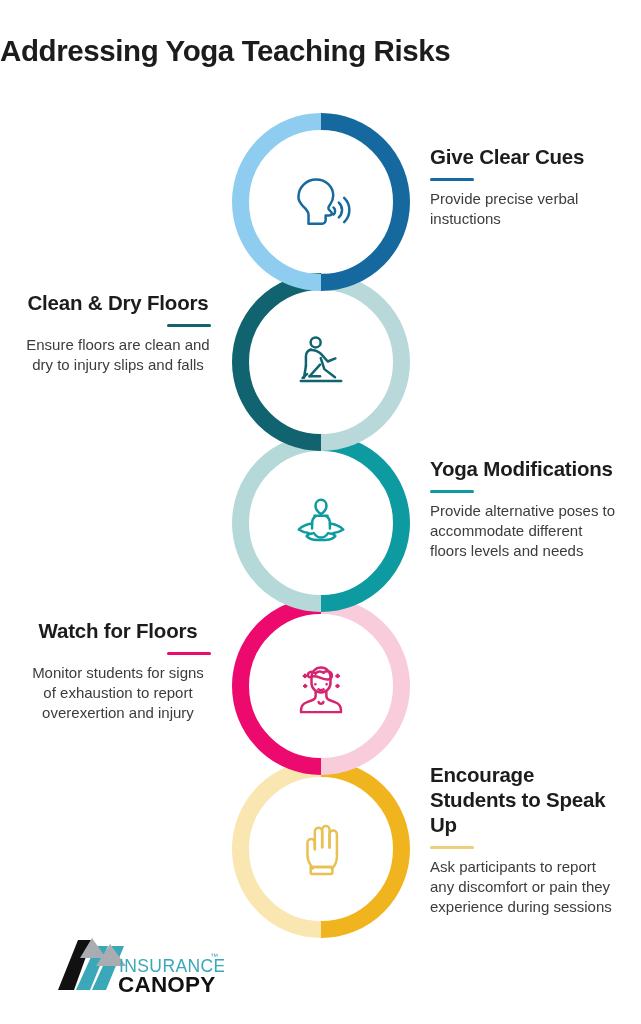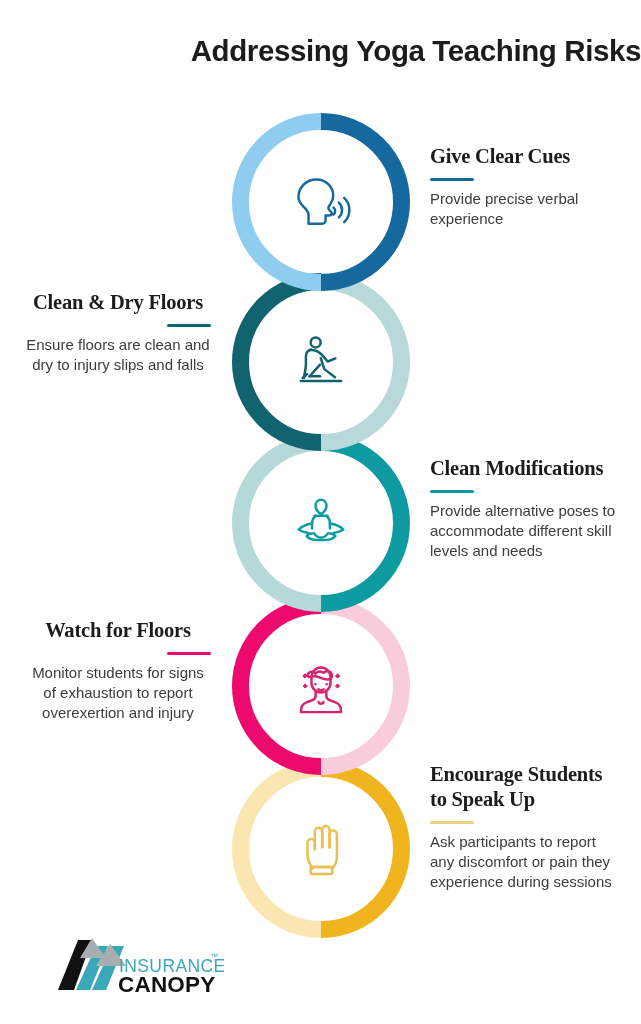--- a/index.html
+++ b/index.html
@@ -15,21 +15,21 @@
     font-family: "Liberation Sans", sans-serif;
     color: #2b2b2b;
   }
 
   
   #page-title {
     position: absolute;
     top: 34px;
     left: 0;
     width: 641px;
-    text-align: right;
+    text-align: left;
     font-size: 29.5px;
     font-weight: bold;
     letter-spacing: -0.4px;
     color: #1c1c1c;
   }
 
   
   #ring-chain {
     position: absolute;
     left: 0;
@@ -87,21 +87,20 @@
   }
   .item-text.side-right { left: 430px; text-align: left; }
   .item-text.side-left  { left: 25px;  text-align: center; }
 
   .item-heading {
     font-size: 20.5px;
     font-weight: bold;
     line-height: 1.22;
     color: #1c1c1c;
     letter-spacing: -0.2px;
-    font-family: Liberation Serif, serif;
   }
   .item-divider {
     height: 3px;
     width: 44px;
     margin: 9px 0 8px 0;
     border-radius: 2px;
   }
   .item-text.side-left .item-divider { margin-left: auto; margin-right: 0; }
   .item-body {
     font-size: 15px;
@@ -229,31 +228,31 @@
           <rect x="23.3" y="47.2" width="18.3" height="5.8" rx="1.2"></rect>
         </svg>
       </div>
     </div>
   </div>
 
 <div id="text-blocks">
     <div class="item-text side-right" style="top: 144px;">
       <div class="item-heading">Give Clear Cues</div>
       <div class="item-divider" style="background: rgb(21, 105, 159);"></div>
-      <div class="item-body">Provide precise verbal experience</div>
+      <div class="item-body">Provide precise verbal instuctions</div>
     </div>
     <div class="item-text side-left" style="top: 290px;">
       <div class="item-heading">Clean &amp; Dry Floors</div>
       <div class="item-divider" style="background: rgb(16, 99, 111);"></div>
       <div class="item-body">Ensure floors are clean and dry to injury slips and falls</div>
     </div>
     <div class="item-text side-right" style="top: 456px;">
-      <div class="item-heading">Clean Modifications</div>
+      <div class="item-heading">Yoga Modifications</div>
       <div class="item-divider" style="background: rgb(13, 155, 161);"></div>
-      <div class="item-body">Provide alternative poses to accommodate different skill levels and needs</div>
+      <div class="item-body">Provide alternative poses to accommodate different floors levels and needs</div>
     </div>
     <div class="item-text side-left" style="top: 618px;">
       <div class="item-heading">Watch for Floors</div>
       <div class="item-divider" style="background: rgb(236, 10, 110);"></div>
       <div class="item-body">Monitor students for signs of exhaustion to report overexertion and injury</div>
     </div>
     <div class="item-text side-right" style="top: 762px;">
       <div class="item-heading">Encourage Students to Speak Up</div>
       <div class="item-divider" style="background: rgb(236, 208, 122);"></div>
       <div class="item-body">Ask participants to report any discomfort or pain they experience during sessions</div>

